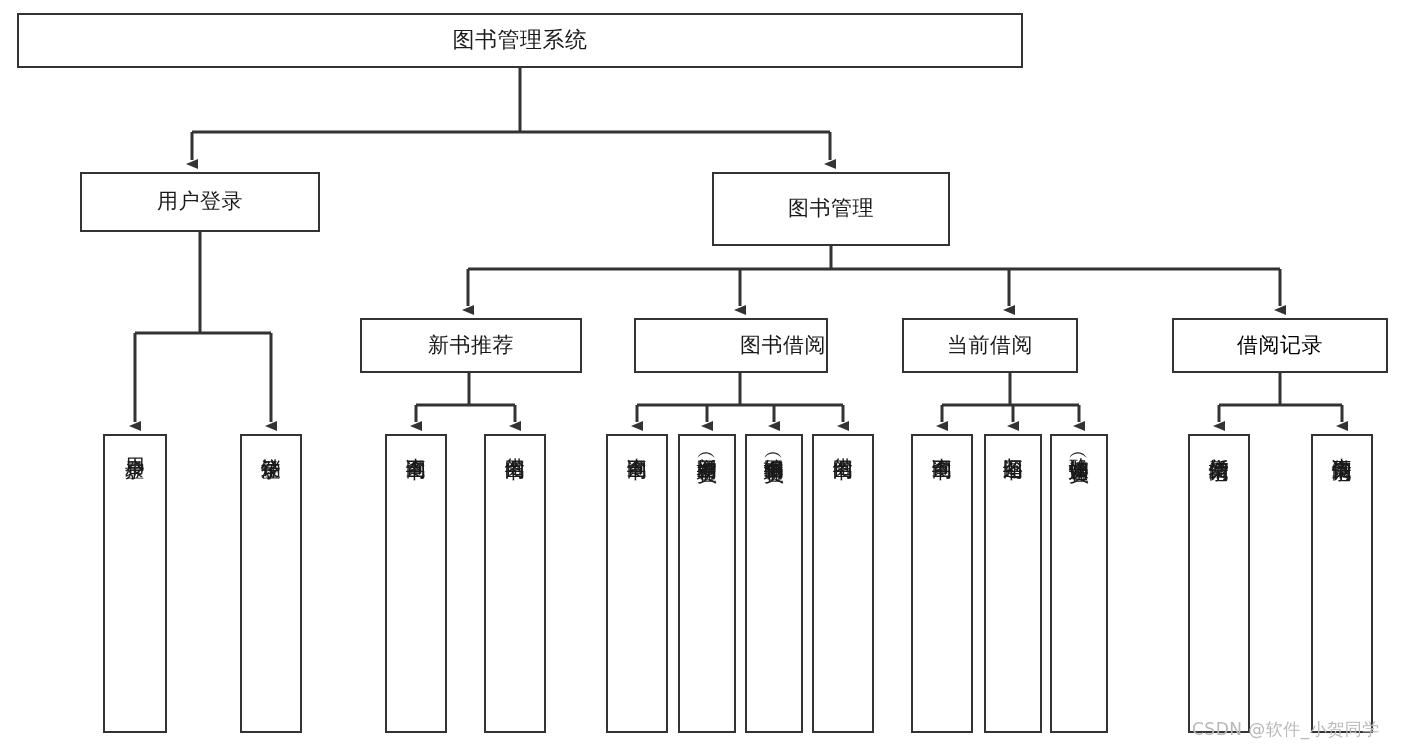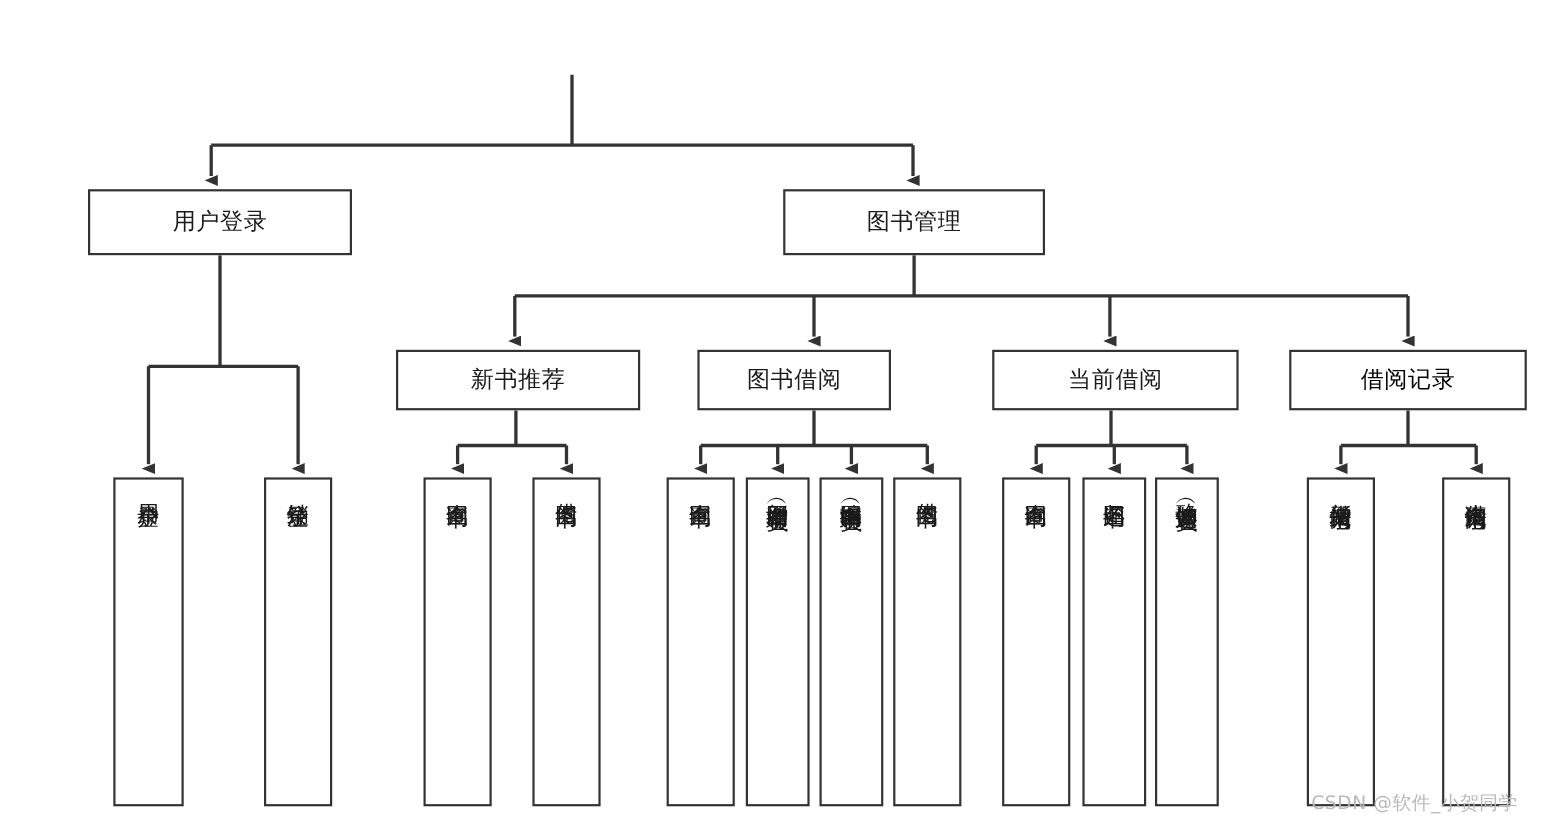--- a/index.html
+++ b/index.html
@@ -119,35 +119,38 @@
       <path d="M1013,405 L1013,422" marker-end="url(#arrow)"></path>
       <path d="M1079,405 L1079,422" marker-end="url(#arrow)"></path>
 
       <path d="M1280,373 L1280,405"></path>
       <path d="M1219,405 L1342,405"></path>
       <path d="M1219,405 L1219,422" marker-end="url(#arrow)"></path>
       <path d="M1342,405 L1342,422" marker-end="url(#arrow)"></path>
     </g>
   </svg>
 
+  <div class="node horiz root" style="left: 17px; top: 13px; width: 1006px; height: 55px; border-color: rgb(51, 51, 51); background: rgb(255, 255, 255); color: rgb(26, 26, 26);">
+    <span class="label">图书管理系统</span>
+  </div>
 
   <div class="node horiz" style="left: 80px; top: 172px; width: 240px; height: 60px; border-color: rgb(51, 51, 51); background: rgb(255, 255, 255); color: rgb(26, 26, 26);">
     <span class="label">用户登录</span>
   </div>
-  <div class="node horiz" style="left: 712px; top: 172px; width: 238px; height: 60px; border-color: rgb(51, 51, 51); background: rgb(255, 255, 255); color: rgb(26, 26, 26);">
+  <div class="node horiz" style="left: 712px; top: 172px; width: 238px; height: 74px; border-color: rgb(51, 51, 51); background: rgb(255, 255, 255); color: rgb(26, 26, 26);">
     <span class="label">图书管理</span>
   </div>
 
   <div class="node horiz" style="left: 360px; top: 318px; width: 222px; height: 55px; border-color: rgb(51, 51, 51); background: rgb(255, 255, 255); color: rgb(26, 26, 26);">
     <span class="label">新书推荐</span>
   </div>
-  <div class="node horiz" style="left: 634px; top: 318px; width: 176px; height: 55px; border-color: rgb(51, 51, 51); background: rgb(255, 255, 255); color: rgb(26, 26, 26);">
+  <div class="node horiz" style="left: 634px; top: 318px; width: 194px; height: 55px; border-color: rgb(51, 51, 51); background: rgb(255, 255, 255); color: rgb(26, 26, 26); justify-content: flex-end;">
     <span class="label">图书借阅</span>
   </div>
-  <div class="node horiz" style="left: 902px; top: 318px; width: 224px; height: 55px; border-color: rgb(51, 51, 51); background: rgb(255, 255, 255); color: rgb(26, 26, 26);">
+  <div class="node horiz" style="left: 902px; top: 318px; width: 176px; height: 55px; border-color: rgb(51, 51, 51); background: rgb(255, 255, 255); color: rgb(26, 26, 26);">
     <span class="label">当前借阅</span>
   </div>
   <div class="node horiz" style="left: 1172px; top: 318px; width: 216px; height: 55px; border-color: rgb(51, 51, 51); background: rgb(255, 255, 255); color: #000000;">
     <span class="label">借阅记录</span>
   </div>
 
   <div class="node vert" style="left: 103px; top: 434px; width: 64px; height: 299px; border-color: rgb(51, 51, 51); background: rgb(255, 255, 255); color: rgb(26, 26, 26);">
     <span class="label">用户登录</span>
   </div>
   <div class="node vert" style="left: 240px; top: 434px; width: 62px; height: 299px; border-color: rgb(51, 51, 51); background: rgb(255, 255, 255); color: rgb(26, 26, 26);">

